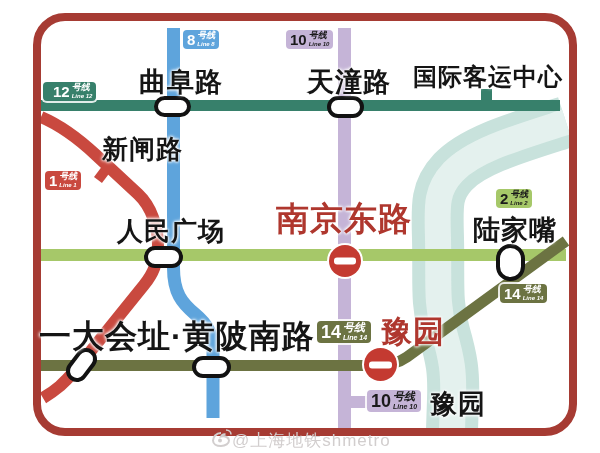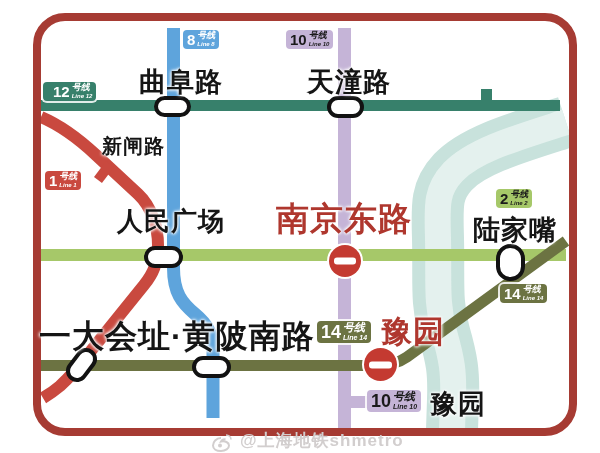--- a/index.html
+++ b/index.html
@@ -36,22 +36,22 @@
   .badge.big .b-num{font-size:18px;}
   .badge.big .b-cn{font-size:11px;}
   .badge.big .b-en{font-size:7px;}
   .bg12{background:#37806B;color:#fff;padding-left:10px;}
   .bg8{background:#5EA4DC;color:#fff;}
   .bg10{background:#C5B4D7;color:#1a1a1a;}
   .bg1{background:#C9493F;color:#fff;}
   .bg2{background:#A6C869;color:#1a1a1a;}
   .bg14{background:#6C7342;color:#fff;}
   .watermark{
-    position:absolute;left:212px;top:429px;display:flex;align-items:flex-end;gap:8px;
-    color:#D2CECE;font-weight:bold;font-size:17px;letter-spacing:1px;white-space:nowrap;
+    position:absolute;left:212px;top:429px;display:flex;align-items:flex-start;gap:0;
+    color:#D2CECE;font-weight:normal;font-size:17px;letter-spacing:1px;white-space:nowrap;
   }
 </style>
 </head>
 <body>
 
 <div id="stage">
 
   <svg class="map" width="600" height="453" viewBox="0 0 600 453">
 
     <path d="M566,122 C516,138 474,150 453,172 C436,190 437,205 438,238 C439,282 436,302 444,332 C452,360 454,372 453,400 L452,430" fill="none" stroke="#C8E2DC" stroke-width="52"></path>
@@ -141,22 +141,23 @@
   <div class="badge bg10 big" style="left:367px;top:390px;">
     <span class="b-num">10</span>
     <span class="b-stack">
         <span class="b-cn">号线</span>
         <span class="b-en">Line 10</span>
       </span>
   </div>
 
   <div class="stn" style="left:139px;top:68px;font-size:27px;">曲阜路</div>
   <div class="stn" style="left:307px;top:68px;font-size:27px;">天潼路</div>
-  <div class="stn" style="left:102px;top:136px;font-size:20px;">新闸路</div>
-  <div class="stn" style="left:117px;top:208px;font-size:26px;text-align:right;">人民广场</div>
+  <div class="stn" style="left:413px;top:64px;font-size:24px;">国际客运中心</div>
+  <div class="stn" style="left:102px;top:136px;font-size:26px;">新闸路</div>
+  <div class="stn" style="left:117px;top:218px;font-size:26px;text-align:right;">人民广场</div>
   <div class="stn red" style="left:276px;top:202px;font-size:33px;">南京东路</div>
   <div class="stn" style="left:458px;top:216px;font-size:27px;margin-left:15px;">陆家嘴</div>
   <div class="stn" style="left:39px;top:320px;font-size:32px;">一大会址·黄陂南路</div>
   <div class="stn red" style="left:381px;top:316px;font-size:31px;">豫园</div>
   <div class="stn" style="left:430px;top:390px;font-size:27px;">豫园</div>
 
   <div class="watermark">
     <svg width="20" height="18" viewBox="0 0 20 18">
       <path d="M9,4 C4,4 1,8 1,11.5 C1,15 4.5,17 9,17 C13.5,17 17,14.5 17,11.5 C17,8.5 13,6.5 9,7.5 C10,5.5 12,5 13.5,5.5" fill="none" stroke="#D2CECE" stroke-width="2"></path>
       <circle cx="8" cy="11.5" r="2" fill="#D2CECE"></circle>

